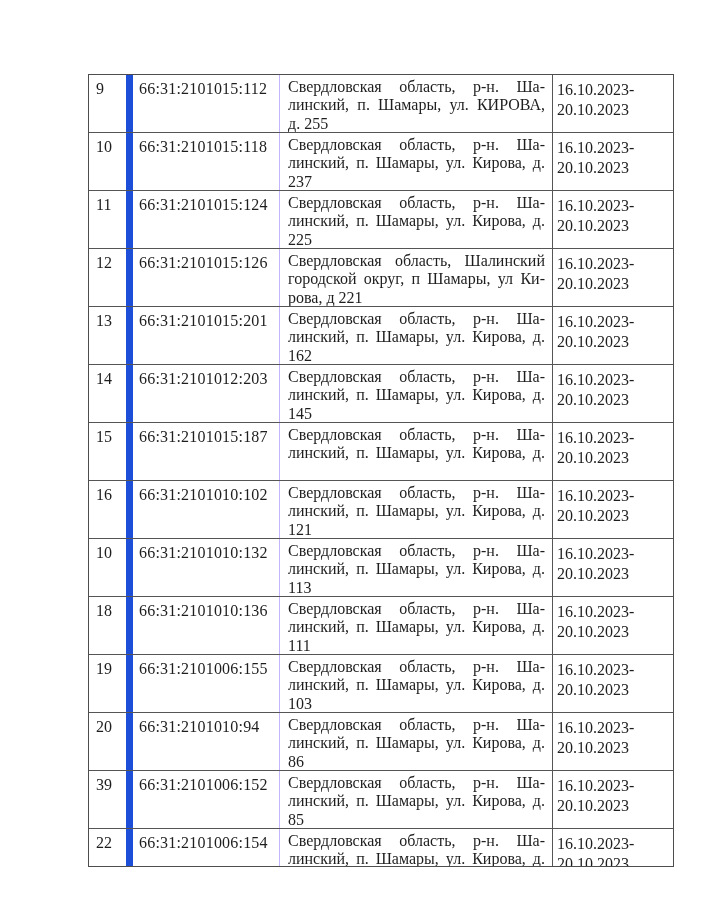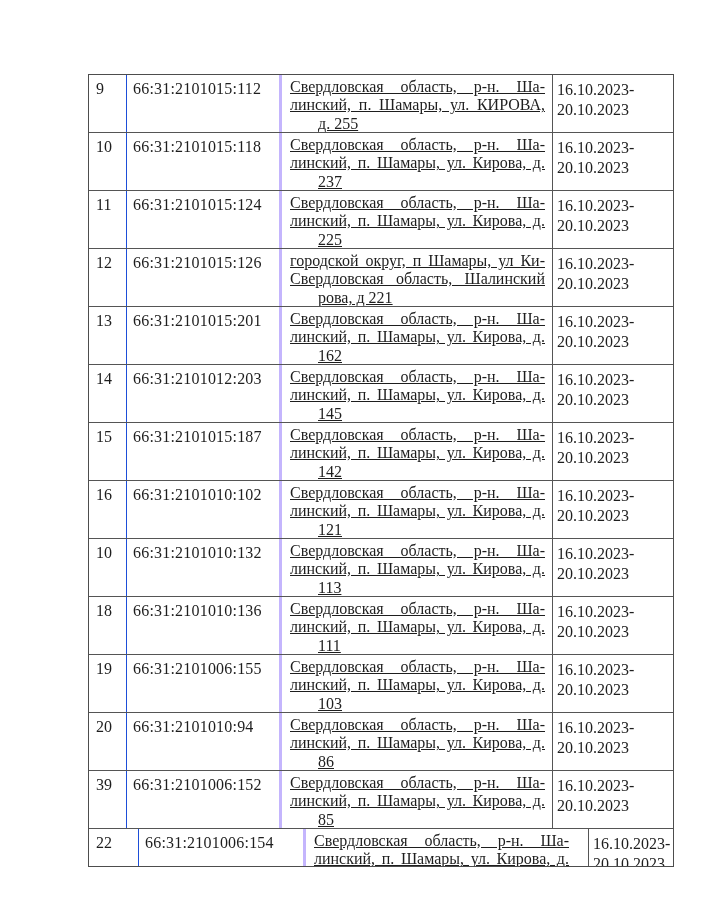--- a/index.html
+++ b/index.html
@@ -34,55 +34,52 @@
     box-sizing: border-box;
     height: 58px;
     border-bottom: 1px solid #555555;
     overflow: hidden;
   }
   .row:last-child {
     border-bottom: none;
   }
   .row.truncated {
     height: 37px;
-    gap: 12px;
   }
   .cell {
     box-sizing: border-box;
     overflow: hidden;
     font-size: 16px;
   }
   .c-num {
     width: 37px;
     padding: 4px 2px 0 7px;
     line-height: 19px;
   }
   .c-cad {
     width: 153px;
-    border-left: 1px solid #1d4ed8;
+    border-left: 7px solid #1d4ed8;
     padding: 4px 4px 0 6px;
     line-height: 19px;
     letter-spacing: 0.2px;
     white-space: nowrap;
   }
   .c-addr {
     width: 273px;
-    border-left: 3px solid #c4b5fd;
+    border-left: 1px solid #c4b5fd;
     padding: 3px 7px 0 8px;
     line-height: 18.4px;
-    text-decoration: underline;
   }
   .addr-line {
     text-align: justify;
     text-align-last: justify;
     white-space: normal;
   }
   .addr-line.short {
     text-align-last: left;
-    margin-left: 28px;
   }
   .c-date {
     flex: 1;
     border-left: 1px solid #555555;
     padding: 5px 4px 0 4px;
     line-height: 20px;
   }
 </style>
 </head>
 <body>
@@ -144,22 +141,22 @@
   </div>
 
   <div class="row">
     <div class="cell c-num">
       <span>12</span>
     </div>
     <div class="cell c-cad">
       <span>66:31:2101015:126</span>
     </div>
     <div class="cell c-addr">
+          <div class="addr-line">Свердловская область, Шалинский</div>
           <div class="addr-line">городской округ, п Шамары, ул Ки-</div>
-          <div class="addr-line">Свердловская область, Шалинский</div>
           <div class="addr-line short">рова, д 221</div>
         </div>
     <div class="cell c-date">
       <div>16.10.2023-</div>
       <div>20.10.2023</div>
     </div>
   </div>
 
   <div class="row">
     <div class="cell c-num">
@@ -200,21 +197,20 @@
   <div class="row">
     <div class="cell c-num">
       <span>15</span>
     </div>
     <div class="cell c-cad">
       <span>66:31:2101015:187</span>
     </div>
     <div class="cell c-addr">
           <div class="addr-line">Свердловская область, р-н. Ша-</div>
           <div class="addr-line">линский, п. Шамары, ул. Кирова, д.</div>
-          <div class="addr-line short">142</div>
         </div>
     <div class="cell c-date">
       <div>16.10.2023-</div>
       <div>20.10.2023</div>
     </div>
   </div>
 
   <div class="row">
     <div class="cell c-num">
       <span>16</span>

